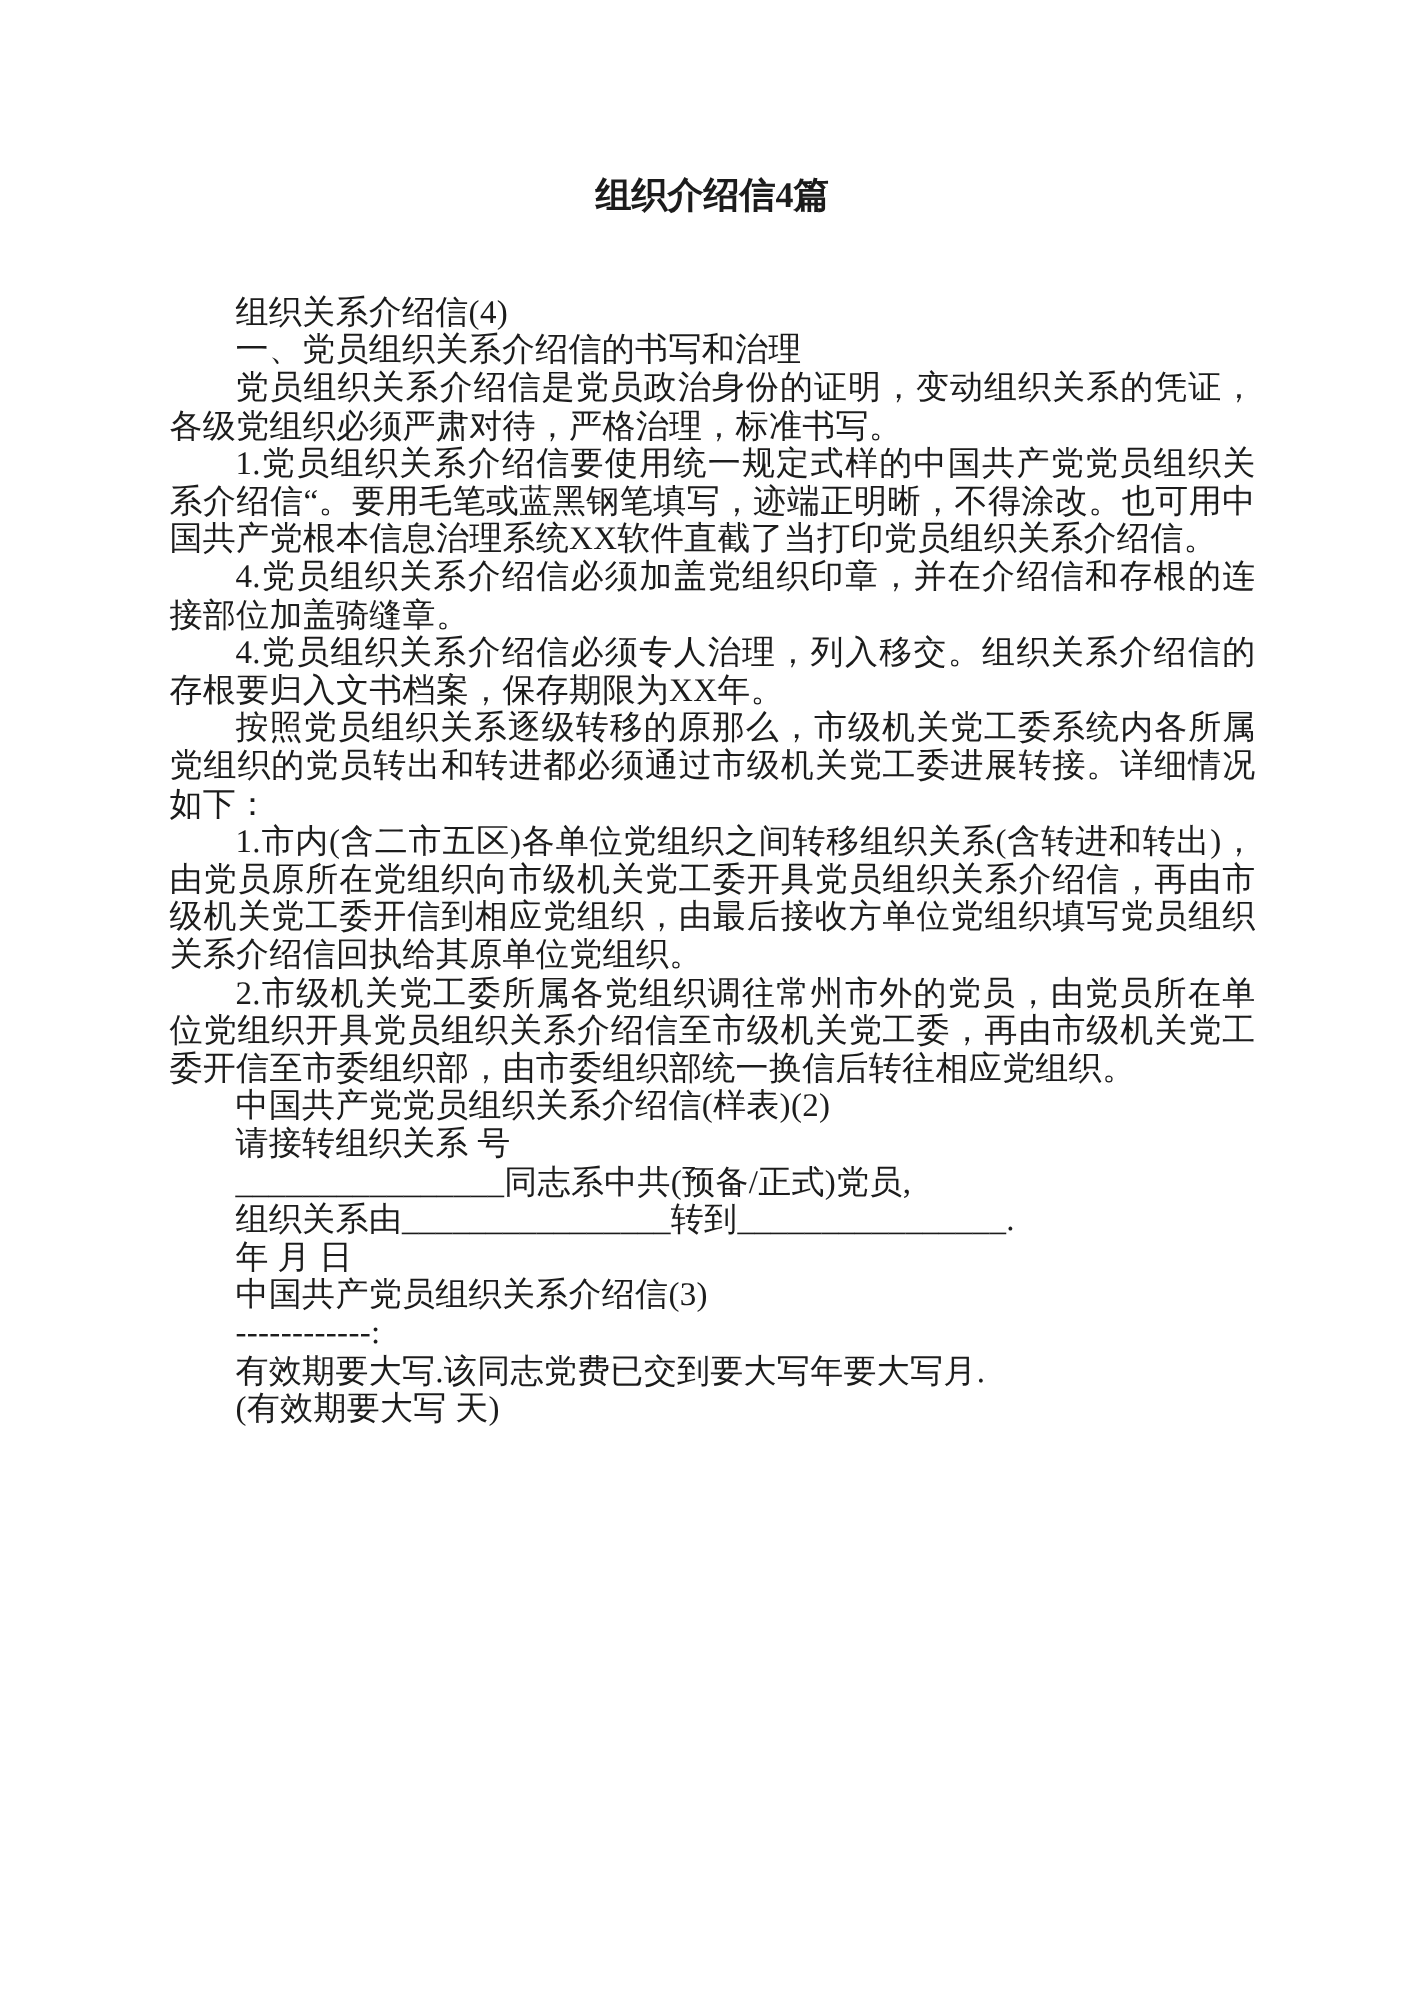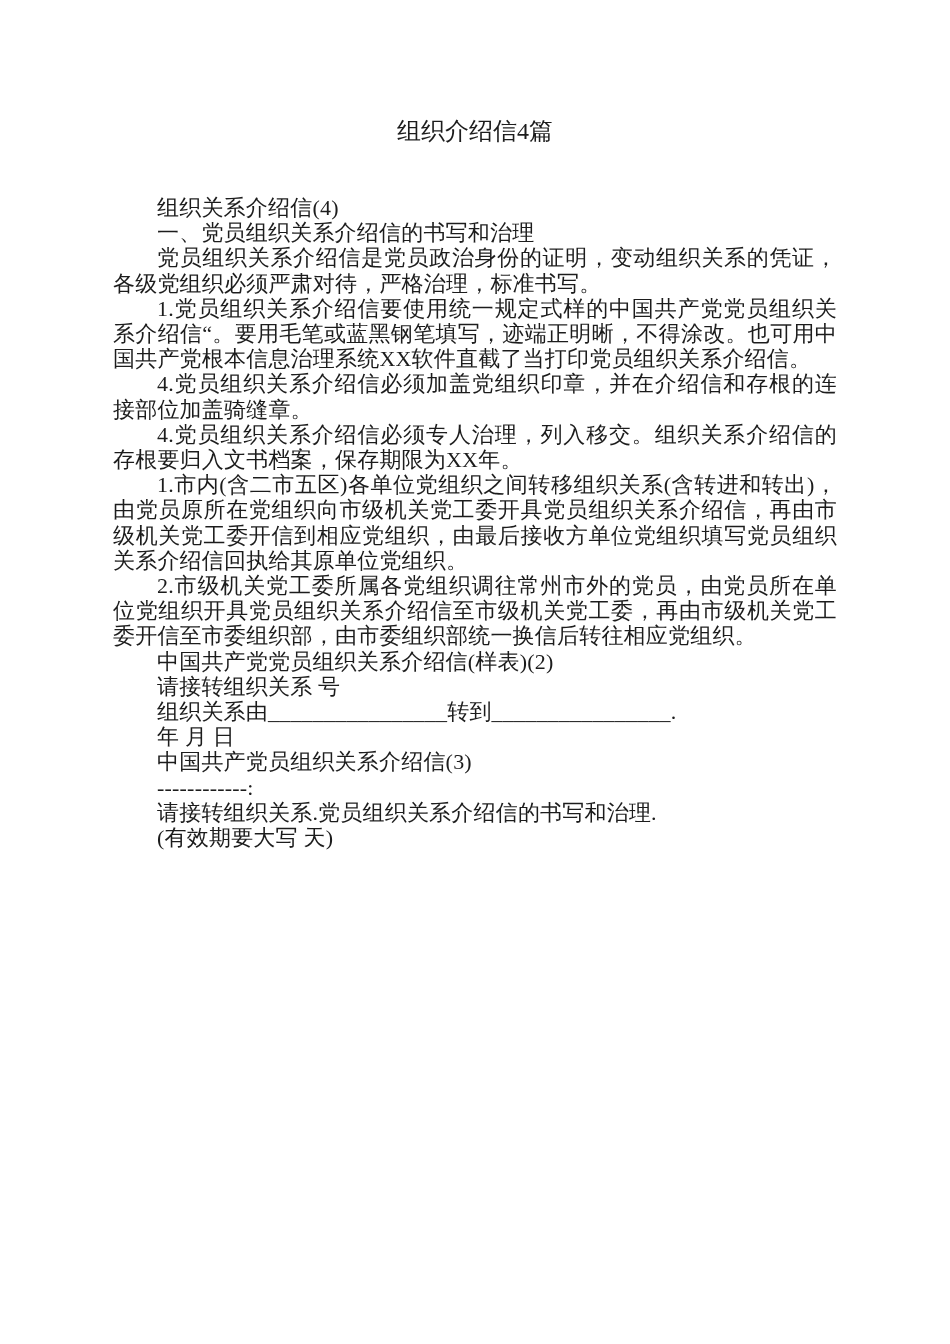--- a/index.html
+++ b/index.html
@@ -17,21 +17,21 @@
   .page {
     box-sizing: border-box;
     width: 950px;
     height: 1344px;
     padding: 116px 113px 0 113px;
     background: #ffffff;
   }
   .doc-title {
     font-size: 24px;
     line-height: 30px;
-    font-weight: 400;
+    font-weight: 700;
     text-align: center;
     margin: 0 0 49px 0;
   }
   .doc-body p {
     margin: 0;
     font-size: 22px;
     line-height: 25.2px;
     text-align: justify;
     text-indent: 2em;
     letter-spacing: 0.2px;
@@ -43,24 +43,26 @@
 <div class="page">
   <h1 class="doc-title">组织介绍信4篇</h1>
 
   <div class="doc-body">
     <p>组织关系介绍信(4)</p>
     <p>一、党员组织关系介绍信的书写和治理</p>
     <p>党员组织关系介绍信是党员政治身份的证明，变动组织关系的凭证，各级党组织必须严肃对待，严格治理，标准书写。</p>
     <p>1.党员组织关系介绍信要使用统一规定式样的中国共产党党员组织关系介绍信“。要用毛笔或蓝黑钢笔填写，迹端正明晰，不得涂改。也可用中国共产党根本信息治理系统XX软件直截了当打印党员组织关系介绍信。</p>
     <p>4.党员组织关系介绍信必须加盖党组织印章，并在介绍信和存根的连接部位加盖骑缝章。</p>
     <p>4.党员组织关系介绍信必须专人治理，列入移交。组织关系介绍信的存根要归入文书档案，保存期限为XX年。</p>
+    <p>按照党员组织关系逐级转移的原那么，市级机关党工委系统内各所属党组织的党员转出和转进都必须通过市级机关党工委进展转接。详细情况如下：</p>
     <p>1.市内(含二市五区)各单位党组织之间转移组织关系(含转进和转出)，由党员原所在党组织向市级机关党工委开具党员组织关系介绍信，再由市级机关党工委开信到相应党组织，由最后接收方单位党组织填写党员组织关系介绍信回执给其原单位党组织。</p>
     <p>2.市级机关党工委所属各党组织调往常州市外的党员，由党员所在单位党组织开具党员组织关系介绍信至市级机关党工委，再由市级机关党工委开信至市委组织部，由市委组织部统一换信后转往相应党组织。</p>
     <p>中国共产党党员组织关系介绍信(样表)(2)</p>
     <p>请接转组织关系 号</p>
+    <p>________________同志系中共(预备/正式)党员,</p>
     <p>组织关系由________________转到________________.</p>
     <p>年 月 日</p>
     <p>中国共产党员组织关系介绍信(3)</p>
     <p>------------:</p>
-    <p>请接转组织关系.党员组织关系介绍信的书写和治理.</p>
+    <p>有效期要大写.该同志党费已交到要大写年要大写月.</p>
     <p>(有效期要大写 天)</p>
   </div>
 </div>
 
 </body></html>

